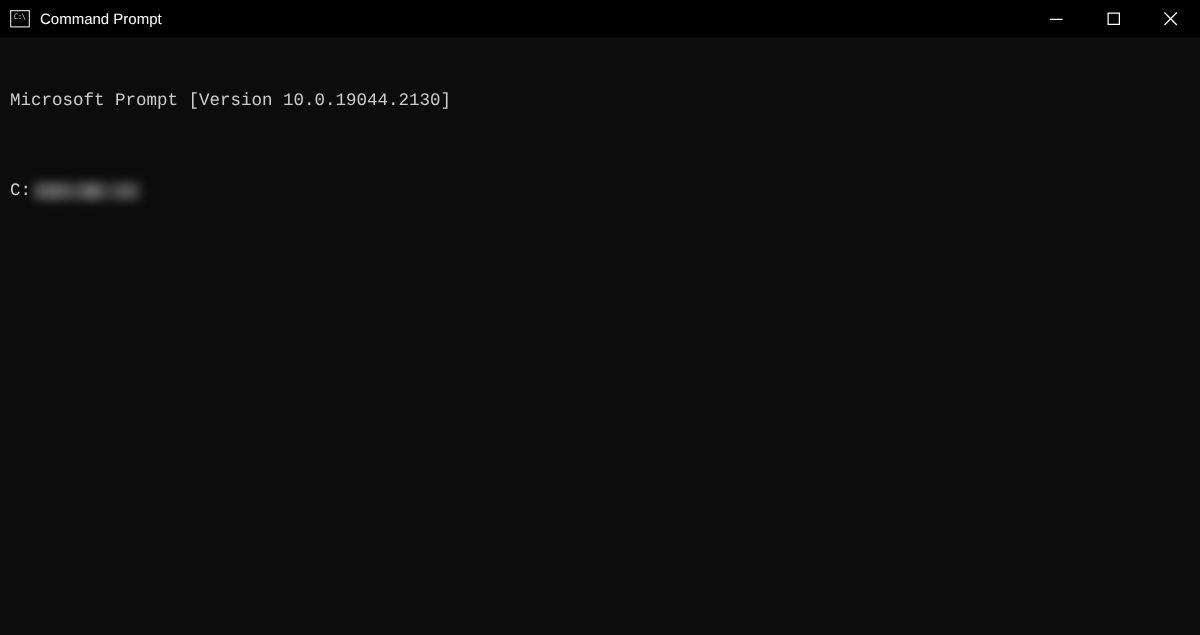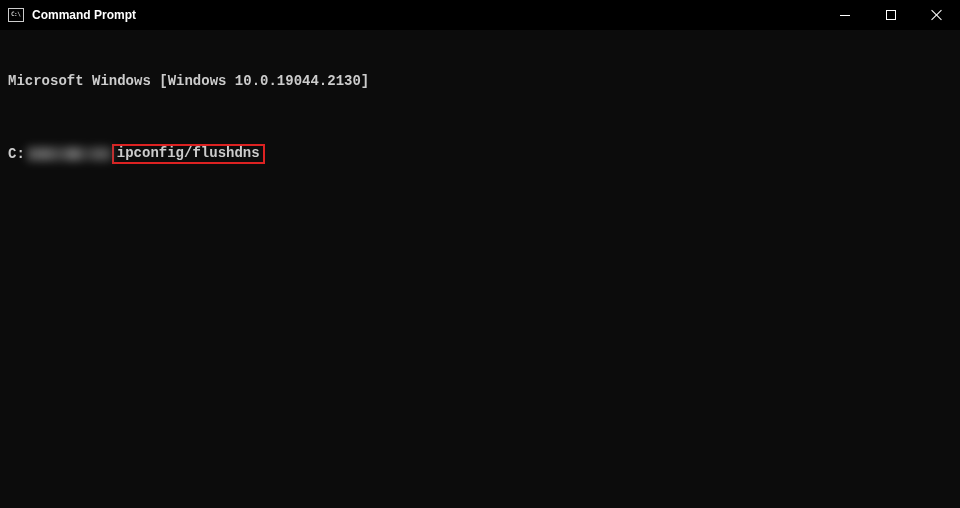--- a/index.html
+++ b/index.html
@@ -1,19 +1,18 @@
 <!DOCTYPE html>
 <html><head>
   <meta charset="utf-8">
   <style>
     * {
       margin: 0;
       padding: 0;
       box-sizing: border-box;
-      font-weight: bold;
     }
     body {
       width: 960px;
       height: 508px;
       background: #0c0c0c;
       font-family: Consolas, 'Courier New', monospace;
       overflow: hidden;
     }
     .titlebar {
       background: #000000;
@@ -150,19 +149,18 @@
     <div class="window-btn">
       <span class="max-icon"></span>
     </div>
     <div class="window-btn close">
       <span class="close-icon"></span>
     </div>
   </div>
 </div>
 
 <div class="terminal">
-  <span class="terminal-line">Microsoft Windows [Windows 10.0.19044.2130]</span>
+  <span class="terminal-line">Microsoft Prompt [Version 10.0.19044.2130]</span>
   <div class="prompt-line">
     <span class="drive">C:</span>
     <span class="blurred-path"></span>
-    <span class="highlighted-cmd">ipconfig/flushdns</span>
   </div>
 </div>
 
 </body></html>

